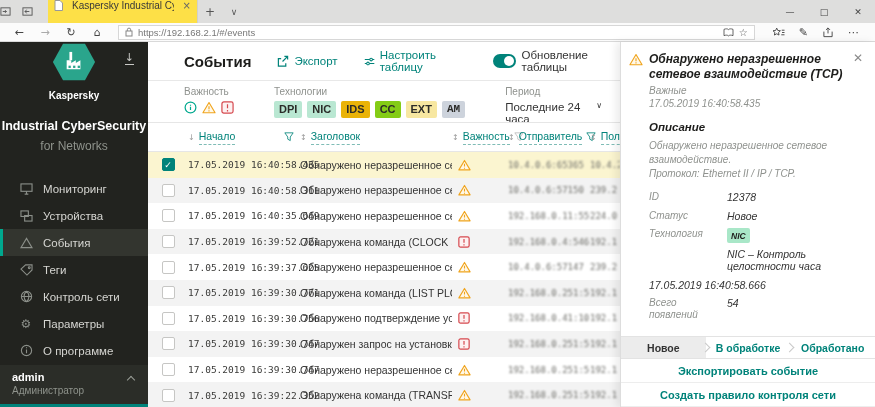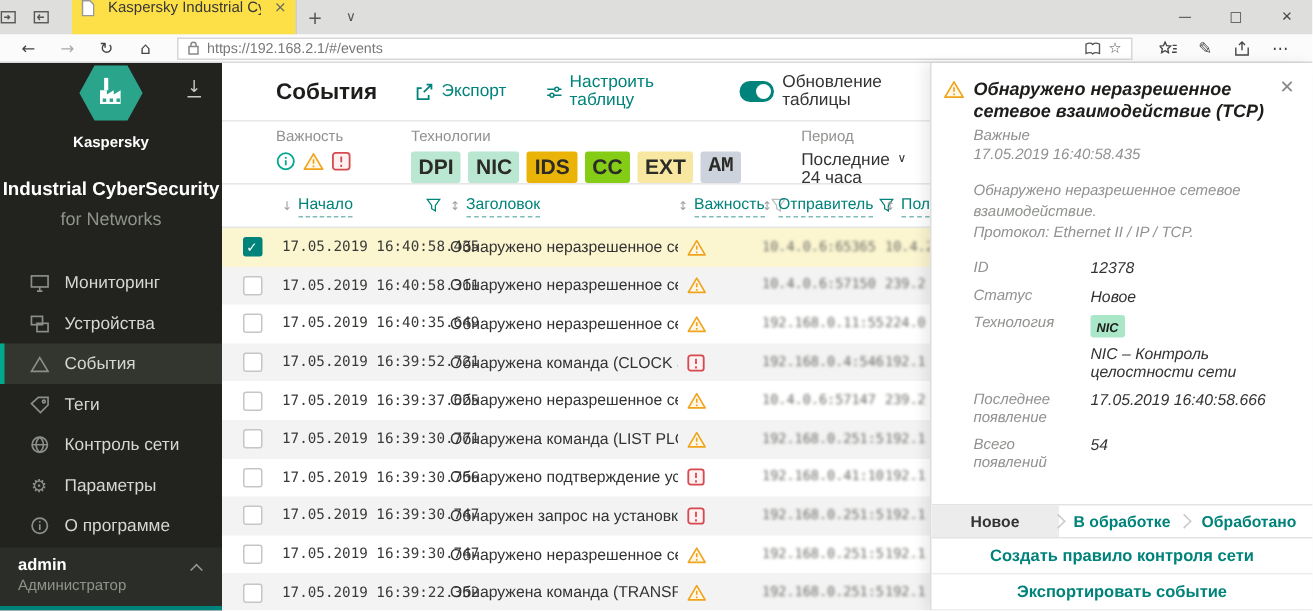--- a/index.html
+++ b/index.html
@@ -67,21 +67,21 @@
   .tool-link svg { stroke:#00837a; fill:none; stroke-width:1.3; }
   .toggle-wrap { display:flex; align-items:center; gap:6px; font-size:11.5px; color:#333; }
   .toggle { width:26px; height:14px; border-radius:7px; background:#00837a; position:relative; }
   .knob { width:10px; height:10px; border-radius:50%; background:#fff; position:absolute; top:2px; right:2px; }
 
   .filters { height:41px; display:flex; align-items:flex-start; padding:5px 18px 0 36px; gap:40px; flex:none; }
   .fgroup { display:flex; flex-direction:column; gap:4px; }
   .flabel { font-size:10px; color:#8f928e; }
   .ficons { display:flex; gap:5px; align-items:center; }
   .badges { display:flex; gap:5px; }
-  .badge { font-size:14px; font-weight:bold; color:#2b2b28; padding:2px 5px; border-radius:2px; line-height:1.2; }
+  .badge { font-size:11px; font-weight:bold; color:#2b2b28; padding:2px 5px; border-radius:2px; line-height:1.2; }
   .fgroup.period { margin-left:auto; }
   .period-val { font-size:11.5px; color:#333; display:flex; gap:5px; align-items:flex-start; }
   .period-val .glyph { font-size:8px; color:#333; }
 
   .tablewrap { flex:1; min-height:0; overflow:hidden; }
   .thead, .trow { display:grid; grid-template-columns:40px 112px 152px 56px 82px 1fr; align-items:center; }
   .thead { height:30px; border-top:1px solid #e6e6e6; border-bottom:1px solid #e6e6e6; }
   .th { display:flex; align-items:center; gap:4px; font-size:10.5px; color:#00837a; padding-right:6px; }
   .th .lbl { border-bottom:1px dashed #7fbcb6; line-height:1.5; white-space:nowrap; }
   .sort { font-size:8px; color:#9a9a9a; }
@@ -563,20 +563,21 @@
               </svg>
           </span>
           <span class="p-title">Обнаружено неразрешенное сетевое взаимодействие (TCP)</span>
           <span class="p-close glyph">✕</span>
         </div>
         <div class="p-meta">
           <div class="p-sev">Важные</div>
           <div class="p-date">17.05.2019 16:40:58.435</div>
         </div>
         <div class="p-section">
+          <div class="p-h">Описание</div>
           <div class="p-desc">
             <div>Обнаружено неразрешенное сетевое взаимодействие.</div>
             <div>Протокол: Ethernet II / IP / TCP.</div>
           </div>
         </div>
         <div class="p-details" id="details">
             <div class="d-row">
               <div class="d-label">ID</div>
               <div class="d-value">
                 <span>12378</span>
@@ -585,25 +586,24 @@
             <div class="d-row">
               <div class="d-label">Статус</div>
               <div class="d-value">
                 <span>Новое</span>
               </div>
             </div>
             <div class="d-row">
               <div class="d-label">Технология</div>
               <div class="d-value">
                 <span class="mini-badge">NIC</span>
-                <span>NIC – Контроль целостности сети</span>
+                <span>NIC – Контроль целостности часа</span>
               </div>
             </div>
             <div class="d-row">
-              <div class="d-label">Последнее появление</div>
               <div class="d-value">
                 <span>17.05.2019 16:40:58.666</span>
               </div>
             </div>
             <div class="d-row">
               <div class="d-label">Всего появлений</div>
               <div class="d-value">
                 <span>54</span>
               </div>
             </div>
@@ -615,19 +615,19 @@
           <div class="step-sep">
             <i></i>
           </div>
           <div class="step">В обработке</div>
           <div class="step-sep">
             <i></i>
           </div>
           <div class="step">Обработано</div>
         </div>
       <div id="actions">
+          <div class="p-action">Экспортировать событие</div>
           <div class="p-action">Создать правило контроля сети</div>
-          <div class="p-action">Экспортировать событие</div>
         </div>
     </section>
 
   </div>
 </div>
 
 </body></html>

